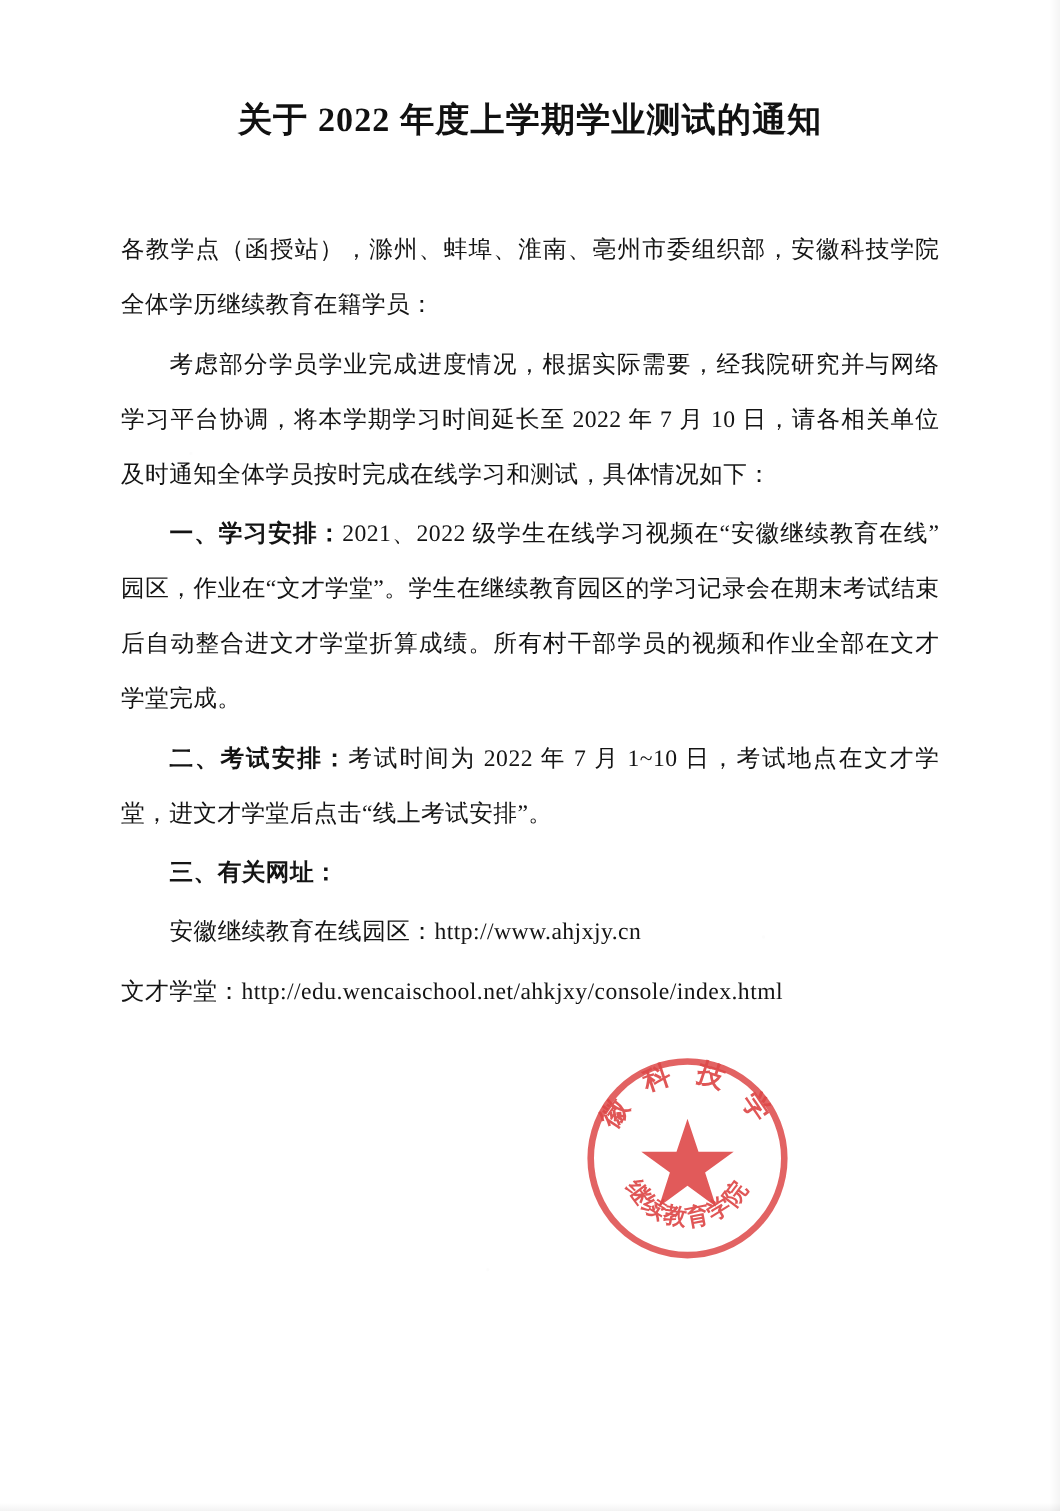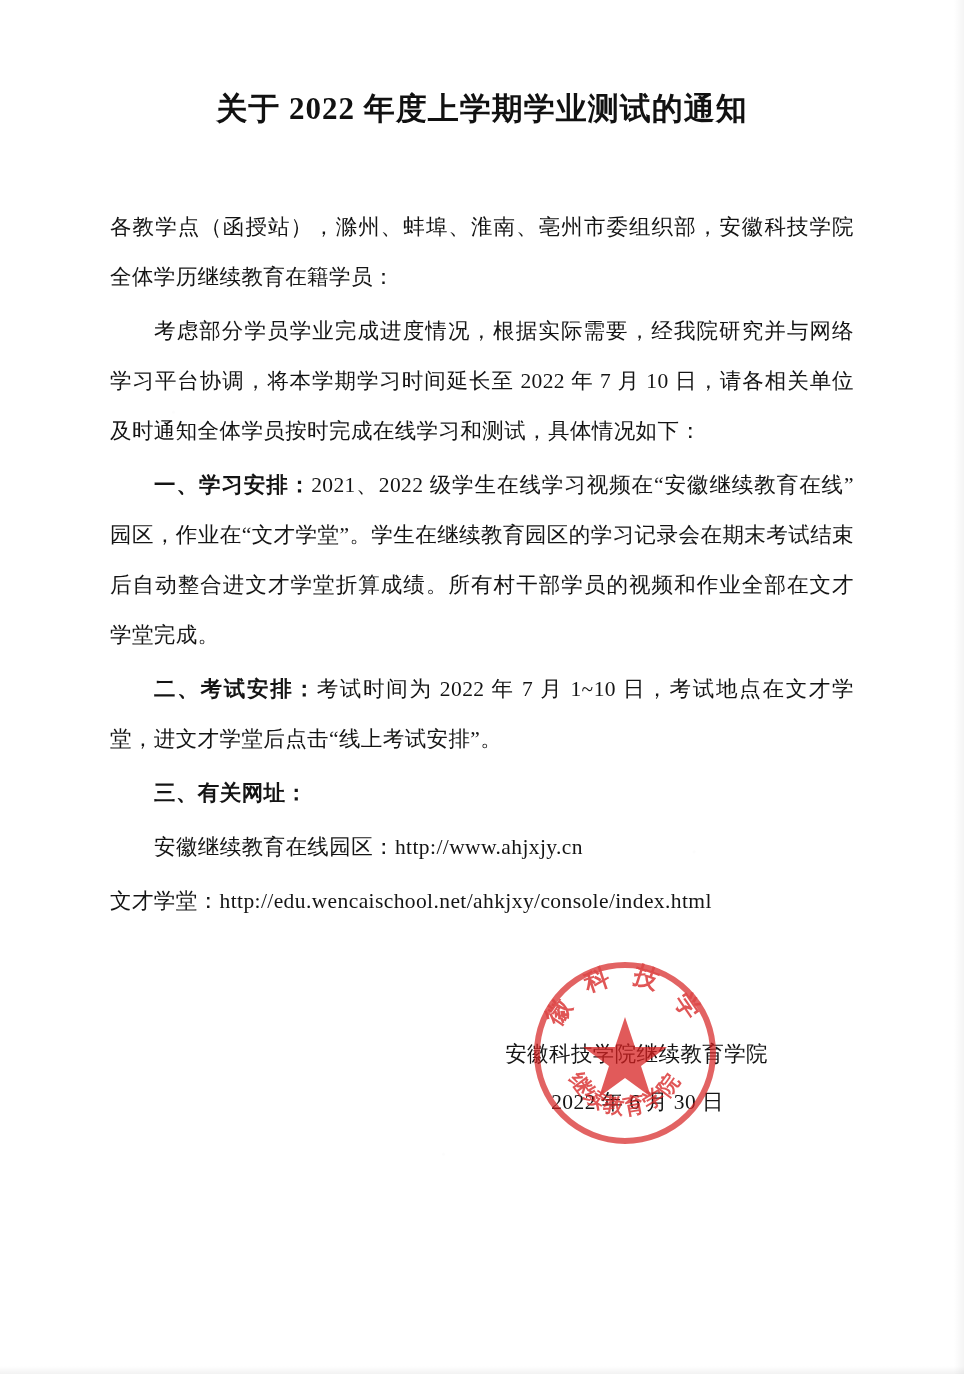--- a/index.html
+++ b/index.html
@@ -149,22 +149,18 @@
       </g>
       <text font-family="'Liberation Serif', serif" font-size="25" font-weight="bold" fill="#d62020" letter-spacing="7" opacity="0.92">
         <textPath href="#arc-top" startOffset="50%" text-anchor="middle">安 徽 科 技 学 院</textPath>
       </text>
       <text font-family="'Liberation Serif', serif" font-size="21" font-weight="bold" fill="#d62020" letter-spacing="2" opacity="0.92">
         <textPath href="#arc-bottom" startOffset="50%" text-anchor="middle">继续教育学院</textPath>
       </text>
     </svg>
   </div>
 
-  <div class="sig-block">
-    <div class="sig-line">安徽科技学院继续教育学院</div>
-    <div class="sig-line sig-date">2022 年 6 月 30 日</div>
-  </div>
 
   <div class="scan-noise"></div>
   <div class="edge-shadow"></div>
   <div class="edge-shadow-bottom"></div>
 
 </div>
 
 </body></html>

